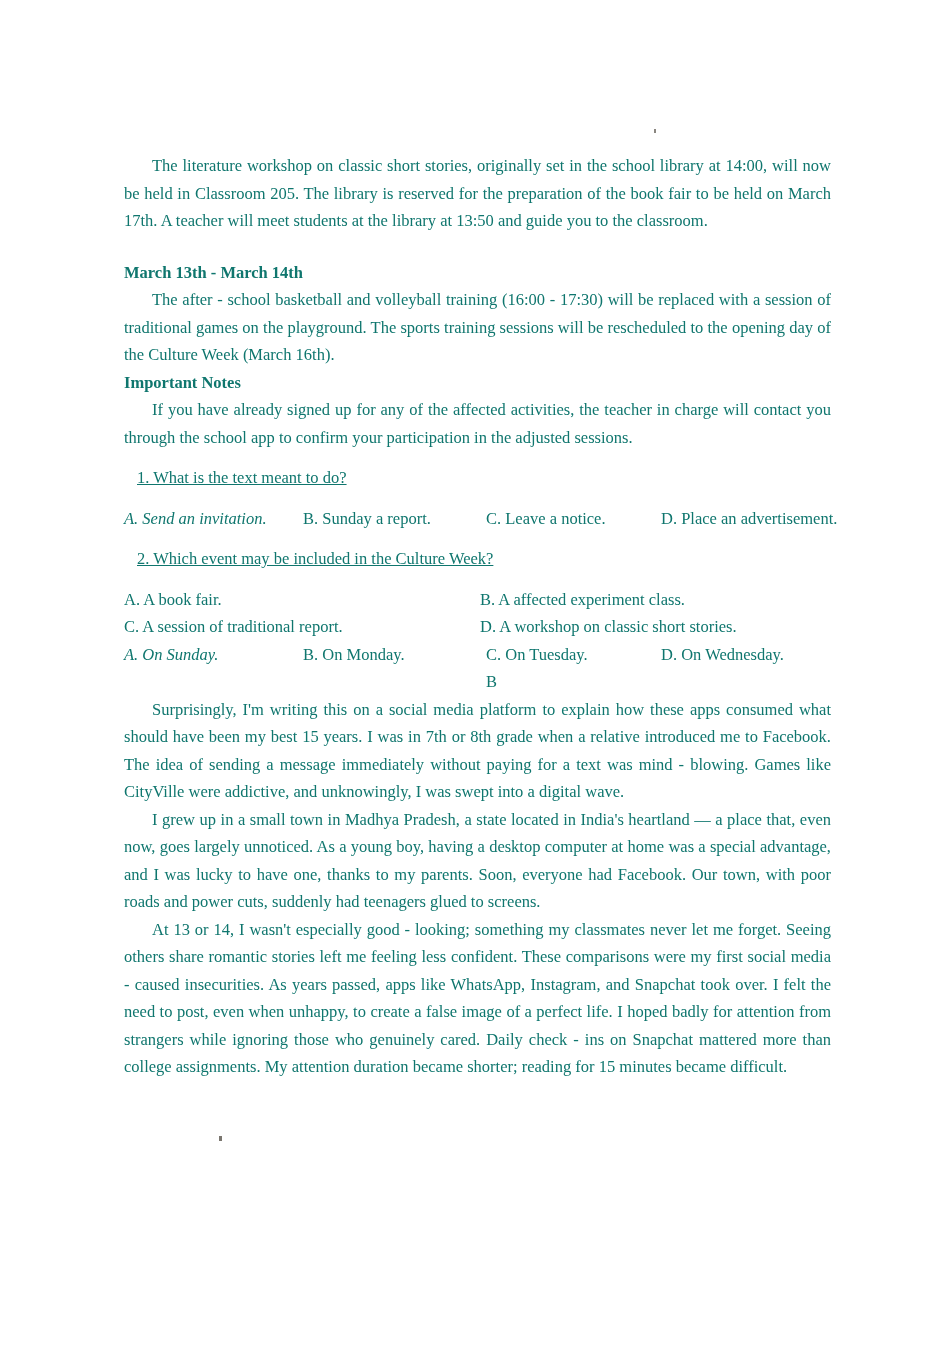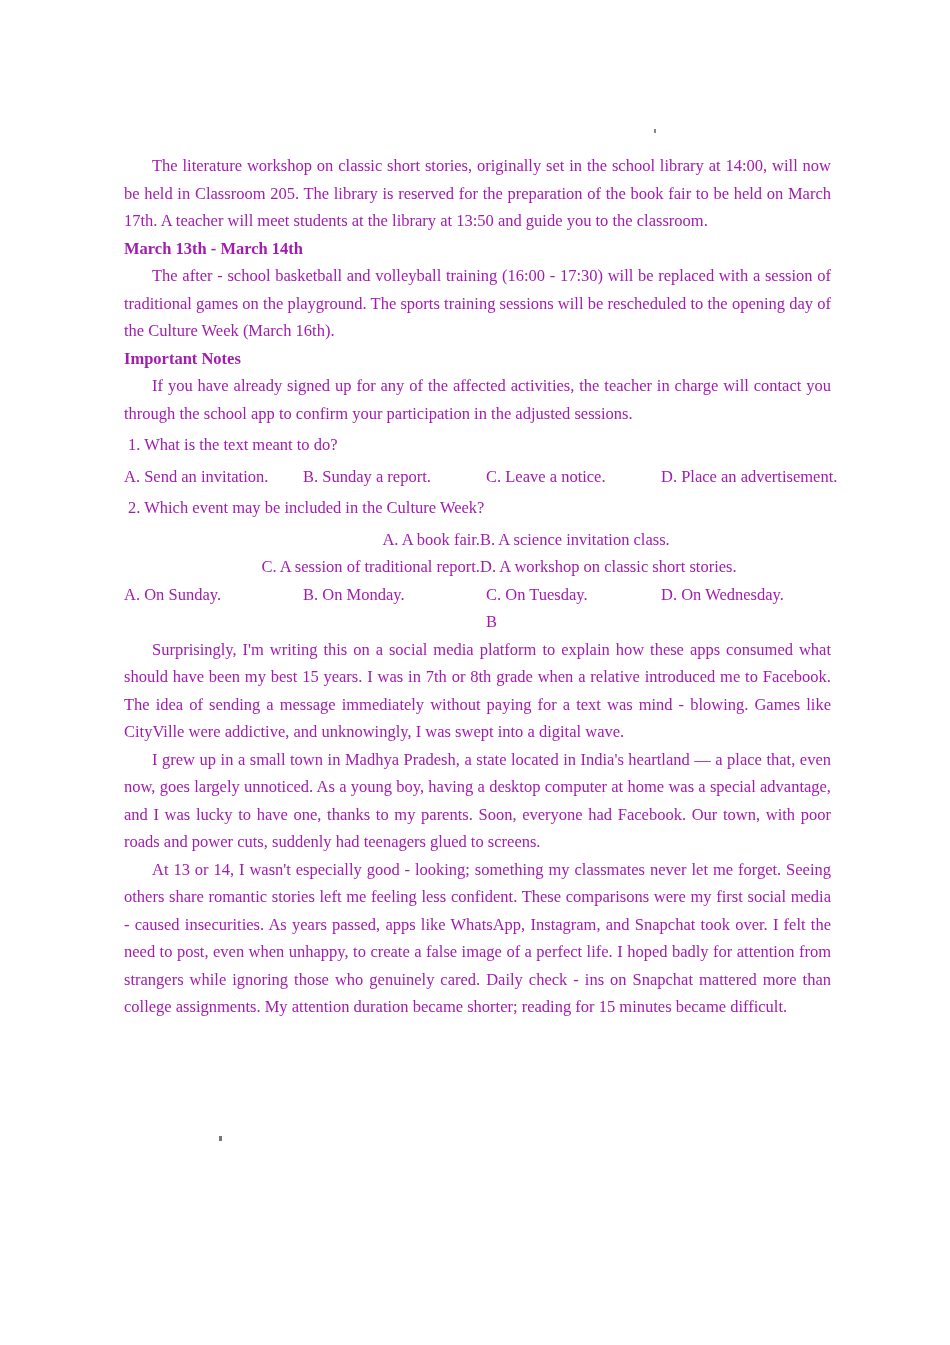--- a/index.html
+++ b/index.html
@@ -2,21 +2,21 @@
 <html><head>
 <meta charset="utf-8">
 <style>
   html, body { margin: 0; padding: 0; background: #ffffff; }
   .page {
     position: relative;
     width: 950px;
     height: 1345px;
     background: #ffffff;
     font-family: "Liberation Serif", "DejaVu Serif", serif;
-    color: #a21caf;
+    color: #0f766e;
     overflow: hidden;
   }
   .content {
     position: absolute;
     left: 124px;
     top: 152px;
     width: 707px;
     font-size: 16.5px;
     line-height: 27.5px;
   }
@@ -24,30 +24,30 @@
     margin: 0;
     text-align: justify;
     text-indent: 28px;
   }
   .subhead {
     margin: 0;
     font-weight: bold;
     font-size: 16.5px;
     line-height: 27.5px;
   }
-  .mt-h1 { }
+  .mt-h1 { margin-top: 24px; }
   .mt-h2 { }
   .after-head { margin-top: 0; }
-  .question-line { margin: 4px; }
+  .question-line { margin: 13px; text-decoration: underline; }
   .opt-row { margin: 0; white-space: nowrap; }
   .opt-row span { display: inline-block; }
-  .w1 { width: 179px; }
+  .w1 { width: 179px; font-style: italic; }
   .w2 { width: 177px; }
   .w3 { width: 175px; margin-left: 6px; }
-  .w-half { width: 356px; text-align: right; }
+  .w-half { width: 356px; }
   .section-label {
     margin: 0;
     text-align: center;
     padding-left: 28px;
   }
   .stray-mark {
     position: absolute;
     background: #6f6b66;
   }
   .mark-top {
@@ -84,21 +84,21 @@
 
     <p class="para after-head">If you have already signed up for any of the affected activities, the teacher in charge will contact you through the school app to confirm your participation in the adjusted sessions.</p>
 
     <p class="question-line">1. What is the text meant to do?</p>
     <p class="opt-row">
       <span class="w1">A. Send an invitation.</span><span class="w2">B. Sunday a report.</span><span class="w3">C. Leave a notice.</span><span>D. Place an advertisement.</span>
     </p>
 
     <p class="question-line">2. Which event may be included in the Culture Week?</p>
     <p class="opt-row">
-      <span class="w-half">A. A book fair.</span><span>B. A science invitation class.</span>
+      <span class="w-half">A. A book fair.</span><span>B. A affected experiment class.</span>
     </p>
     <p class="opt-row">
       <span class="w-half">C. A session of traditional report.</span><span>D. A workshop on classic short stories.</span>
     </p>
 
     <p class="opt-row">
       <span class="w1">A. On Sunday.</span><span class="w2">B. On Monday.</span><span class="w3">C. On Tuesday.</span><span>D. On Wednesday.</span>
     </p>
 
     <p class="section-label">B</p>

